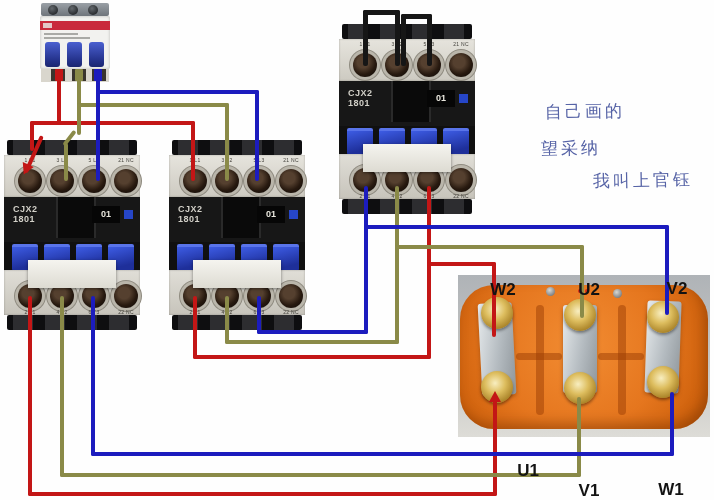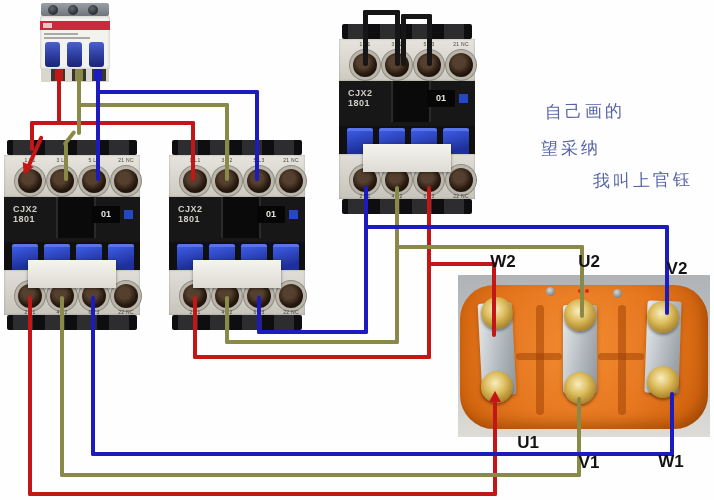--- a/index.html
+++ b/index.html
@@ -69,21 +69,21 @@
   .m-strap{position:absolute;width:34px;border-radius:3px;
            background:linear-gradient(100deg,#e6eaec 0%,#b4bbc0 55%,#8f969b 100%);
            box-shadow:0 2px 4px rgba(90,40,0,.4);}
   .m-bolt{position:absolute;width:32px;height:32px;border-radius:50%;
           background:radial-gradient(circle at 44% 38%,#f8eec0 0%,#ddbd5e 38%,#ad872c 72%,#6e5314 100%);
           box-shadow:0 2px 3px rgba(0,0,0,.4);}
   .m-screw{position:absolute;width:9px;height:9px;border-radius:50%;
            background:radial-gradient(circle at 40% 35%,#d8d8d4,#7c7f82 75%);}
   .m-dot{position:absolute;width:4px;height:4px;border-radius:50%;background:#d22a1a;}
   .m-lbl{position:absolute;transform:translateX(-50%);z-index:6;font-size:17px;font-weight:600;
-         color:#131313;white-space:nowrap;}
+         color:#131313;white-space:nowrap;margin-top:28px;}
   
   .note{position:absolute;z-index:6;font-size:17px;letter-spacing:3px;color:var(--note_blue,#5663a6);
         white-space:nowrap;transform:rotate(-1deg);}
 </style>
 </head>
 <body>
 
 <div id="stage">
 
   <div class="breaker">
@@ -249,21 +249,21 @@
     <div class="m-bolt" style="left:23px;top:22px;"></div>
     <div class="m-bolt" style="left:106px;top:24px;"></div>
     <div class="m-bolt" style="left:189px;top:26px;"></div>
     <div class="m-bolt" style="left:23px;top:96px;"></div>
     <div class="m-bolt" style="left:106px;top:97px;"></div>
     <div class="m-bolt" style="left:189px;top:91px;"></div>
   </div>
 
   <div class="m-lbl" style="left:503px;top:252px;">W2</div>
   <div class="m-lbl" style="left:589px;top:252px;">U2</div>
-  <div class="m-lbl" style="left:677px;top:259px;">V2</div>
+  <div class="m-lbl" style="left:677px;top:251px;">V2</div>
   <div class="m-lbl" style="left:528px;top:433px;">U1</div>
   <div class="m-lbl" style="left:589px;top:453px;">V1</div>
   <div class="m-lbl" style="left:671px;top:452px;">W1</div>
 
   <div class="wire w-red" style="left:57px;top:70px;width:4px;height:55px;"></div>
   <div class="wire w-red" style="left:30px;top:121px;width:165px;height:4px;"></div>
   <div class="wire w-red" style="left:30px;top:121px;width:4px;height:30px;"></div>
   <div class="wire w-red" style="left:40px;top:136px;width:4px;height:40px;transform:rotate(24deg);transform-origin:top center;"></div>
   <div class="arrow arrow-down-red" style="left:20px;top:164px;transform:rotate(24deg);"></div>
   <div class="wire w-red" style="left:191px;top:121px;width:4px;height:60px;"></div>

